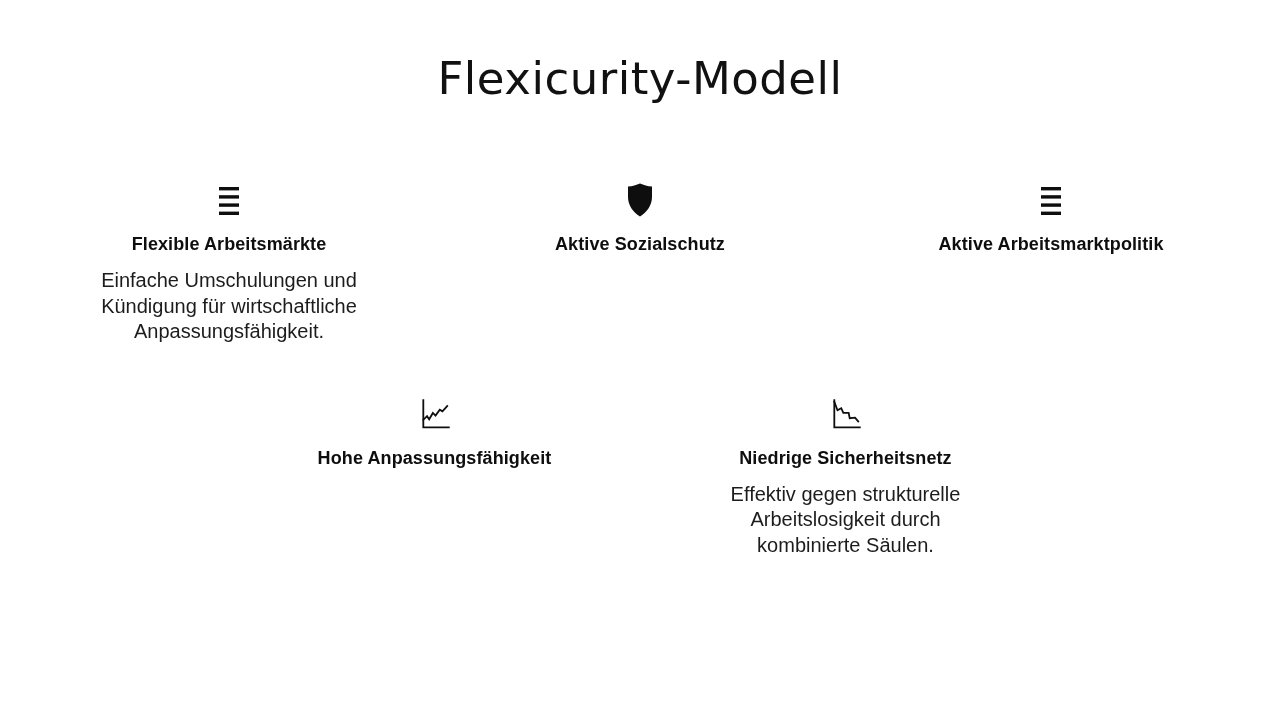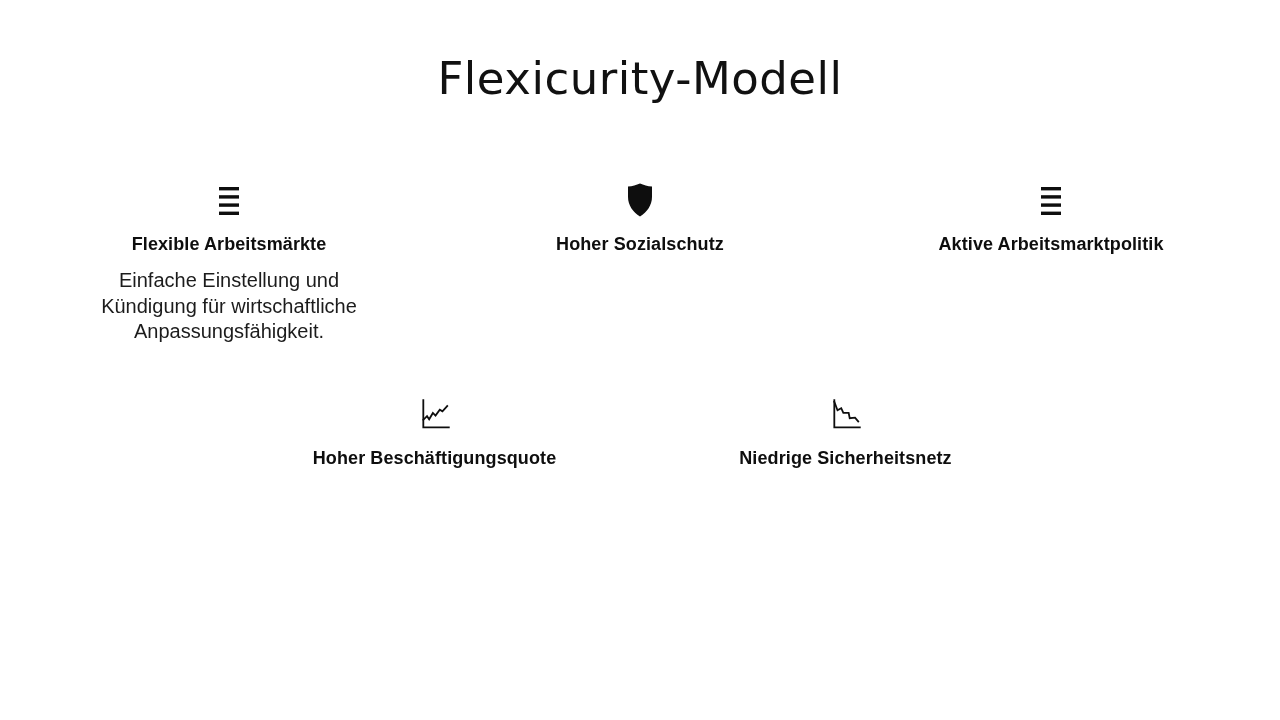--- a/index.html
+++ b/index.html
@@ -82,38 +82,38 @@
         <svg width="32" height="32" viewBox="0 0 32 32" aria-hidden="true">
           <g fill="#0e0e0e">
             <rect x="6" y="3" width="20" height="3.4"></rect>
             <rect x="6" y="11.2" width="20" height="3.4"></rect>
             <rect x="6" y="19.4" width="20" height="3.4"></rect>
             <rect x="6" y="27.6" width="20" height="3.4"></rect>
           </g>
         </svg>
       </div>
       <h3 class="card-heading">Flexible Arbeitsmärkte</h3>
-      <p class="card-body">Einfache Einstellung und
+      <p class="card-body">Einfache Umschulungen und
 Kündigung für wirtschaftliche
 Anpassungsfähigkeit.</p>
     </div>
 
     <div class="card">
       <div class="card-icon">
         <svg width="34" height="36" viewBox="0 0 34 36" aria-hidden="true">
           <path fill="#0e0e0e" d="M17 1.5
             c3.6 1.6 7.6 2.7 12 3.1
             v10.2
             c0 8.6-4.9 15.2-12 19.7
             C9.9 30 5 23.4 5 14.8
             V4.6
             C9.4 4.2 13.4 3.1 17 1.5 z"></path>
         </svg>
       </div>
-      <h3 class="card-heading">Hoher Sozialschutz</h3>
+      <h3 class="card-heading">Aktive Sozialschutz</h3>
     </div>
 
     <div class="card">
       <div class="card-icon">
         <svg width="32" height="32" viewBox="0 0 32 32" aria-hidden="true">
           <g fill="#0e0e0e">
             <rect x="6" y="3" width="20" height="3.4"></rect>
             <rect x="6" y="11.2" width="20" height="3.4"></rect>
             <rect x="6" y="19.4" width="20" height="3.4"></rect>
             <rect x="6" y="27.6" width="20" height="3.4"></rect>
@@ -123,27 +123,30 @@
       <h3 class="card-heading">Aktive Arbeitsmarktpolitik</h3>
     </div>
 
     <div class="card">
       <div class="card-icon">
         <svg width="34" height="34" viewBox="0 0 32 32" aria-hidden="true" fill="none" stroke="#0e0e0e" stroke-width="1.7" stroke-linecap="square" stroke-linejoin="miter">
           <path d="M5 3 V28.5 H29"></path>
           <path d="M5 21.5 L8.5 18 L10.5 21 L14 15 L16.5 17.5 L20.5 12 L23 13.5 L27.5 8.5"></path>
         </svg>
       </div>
-      <h3 class="card-heading">Hoher Beschäftigungsquote</h3>
+      <h3 class="card-heading">Hohe Anpassungsfähigkeit</h3>
     </div>
 
     <div class="card">
       <div class="card-icon">
         <svg width="34" height="34" viewBox="0 0 32 32" aria-hidden="true" fill="none" stroke="#0e0e0e" stroke-width="1.7" stroke-linecap="square" stroke-linejoin="miter">
           <path d="M5 3 V28.5 H29"></path>
           <path d="M5 4.5 L8 12.5 L11.5 10.5 L13.5 15 L18.5 15 L19.5 20 L24.5 19.5 L27.5 23"></path>
         </svg>
       </div>
       <h3 class="card-heading">Niedrige Sicherheitsnetz</h3>
+      <p class="card-body">Effektiv gegen strukturelle
+Arbeitslosigkeit durch
+kombinierte Säulen.</p>
     </div>
 
   </div>
 </div>
 
 </body></html>

